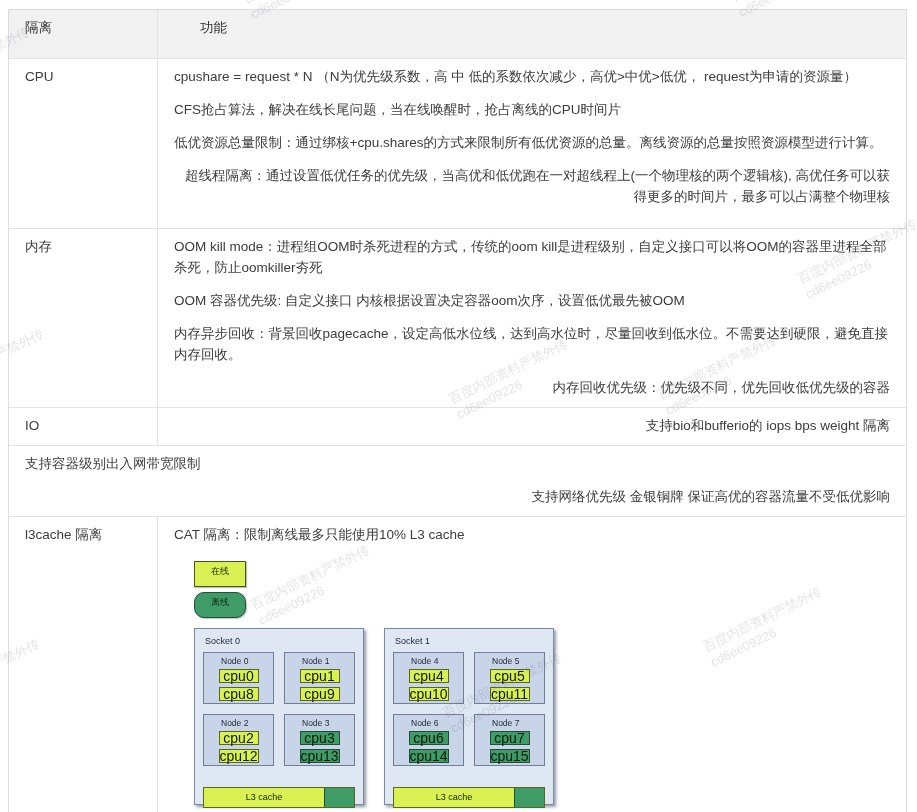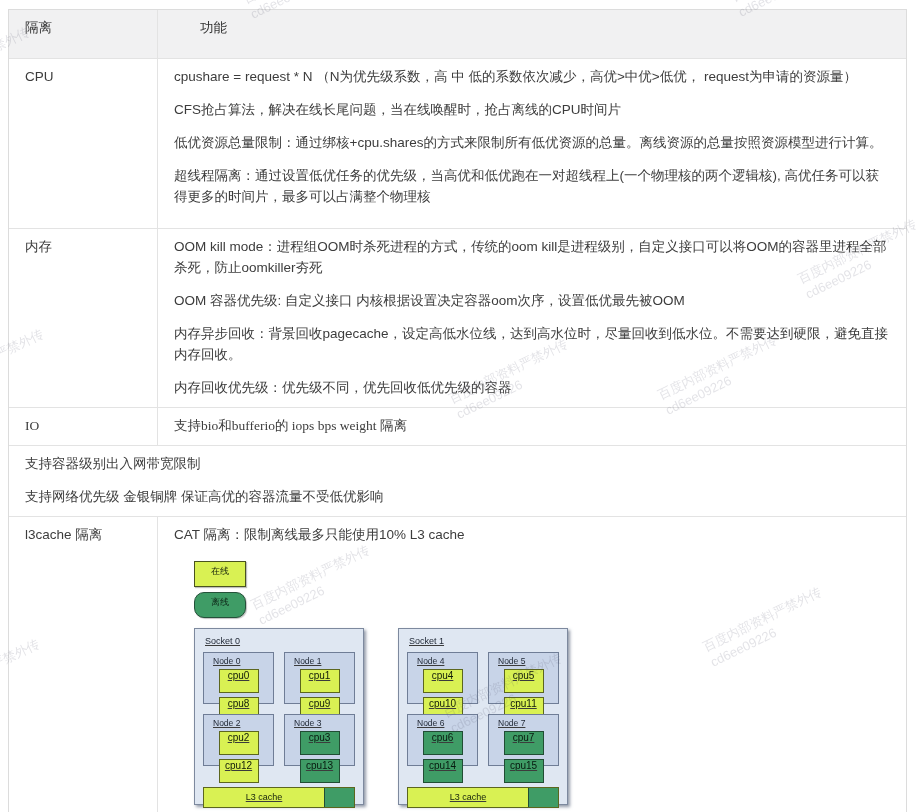--- a/index.html
+++ b/index.html
@@ -21,53 +21,53 @@
     border:1px solid #dcdcdc;background:transparent;z-index:2;
   }
   .tr{display:flex;}
   .tr + .tr{border-top:1px solid #e3e3e3;}
   .td{box-sizing:border-box;padding:7px 16px 9px 16px;}
   .c1{flex:0 0 149px;border-right:1px solid #e3e3e3;}
   .c2{flex:1;min-width:0;}
   .thead{background:var(--header-bg,#f1f1f2);height:48px;gap:26px;}
   .thead .td{padding-top:7px;padding-bottom:7px;font-weight:400;color:#333;}
   .td p{margin:0 0 12px 0;}
-  .td p:last-child{margin-bottom:0;}
+  .td p:last-child{margin-bottom:0;text-align:right;}
   .row-cpu{min-height:169px;}
   .row-mem{min-height:162px;}
-  .row-io{min-height:35px;font-family:Liberation Serif, serif;}
+  .row-io{min-height:35px;}
   .row-net{min-height:62px;}
   .row-l3{min-height:328px;}
   
   .legend{margin:16px 0 0 20px;}
   .legend-box{
     width:52px;height:26px;line-height:19px;text-align:center;font-size:9px;color:#16230c;
     border:1px solid #49531f;margin-bottom:5px;box-sizing:border-box;
     box-shadow:1px 1px 1px rgba(0,0,0,0.25);
   }
   .legend-box.online{background:var(--online,#d9f153);}
   .legend-box.offline{background:var(--offline,#3f9c66);border-color:#25513a;color:#0c2416;border-radius:10px;}
   
-  .sockets{display:flex;gap:34px;margin:10px 0 0 20px;text-decoration:underline;}
+  .sockets{display:flex;gap:20px;margin:10px 0 0 20px;}
   .socket{
     width:170px;height:177px;box-sizing:border-box;
     background:var(--socket-bg,#dfe7f2);border:1px solid #7d899e;
     box-shadow:2px 2px 3px rgba(110,120,140,0.75);
     padding:5px 8px;
   }
   .socket-label{font-size:9px;color:#1d2532;margin:2px 0 5px 2px;line-height:11px;}
   .nodes{display:grid;grid-template-columns:repeat(2,71px);gap:10px 10px;}
   .node{
     height:52px;box-sizing:border-box;background:var(--node-bg,#c8d4e8);
-    border:1px solid #6f7d96;padding:2px 8px;
+    border:1px solid #6f7d96;padding:2px 16px;
   }
   .node-label{font-size:8.5px;color:#1d2532;margin:1px 0 3px 1px;line-height:10px;}
   .chips{display:flex;flex-direction:column;align-items:center;gap:4px;}
   .chip{
-    width:40px;height:24px;box-sizing:border-box;font-size:10px;line-height:12px;
+    width:40px;height:14px;box-sizing:border-box;font-size:14px;line-height:12px;
     text-align:center;border:1px solid;color:#101a08;
   }
   .chip.online{background:var(--online,#d9f153);border-color:#5c661e;}
   .chip.offline{background:var(--offline,#3f9c66);border-color:#214d34;color:#07190f;}
   .l3bar{display:flex;height:21px;margin-top:21px;border:1px solid #5c661e;box-sizing:border-box;}
   .l3-online{flex:0 0 80%;background:var(--online,#d9f153);font-size:9px;line-height:19px;text-align:center;color:#16230c;}
   .l3-offline{flex:1;background:var(--offline,#3f9c66);border-left:1px solid #214d34;}
 </style>
 </head>
 <body>

